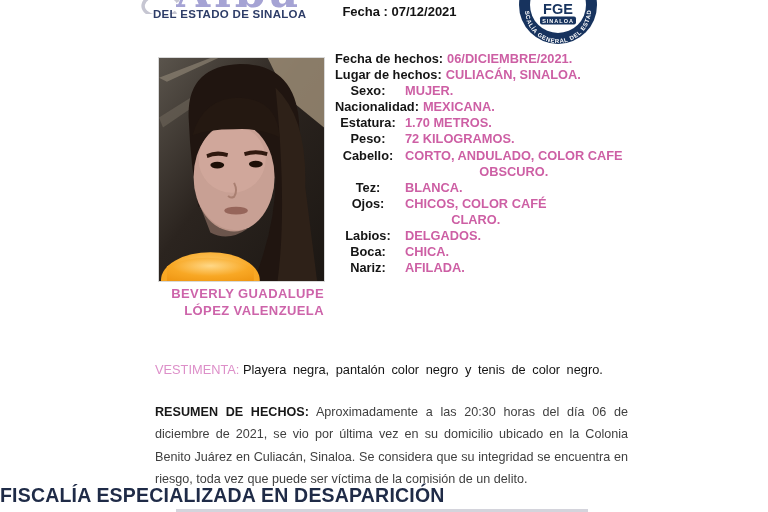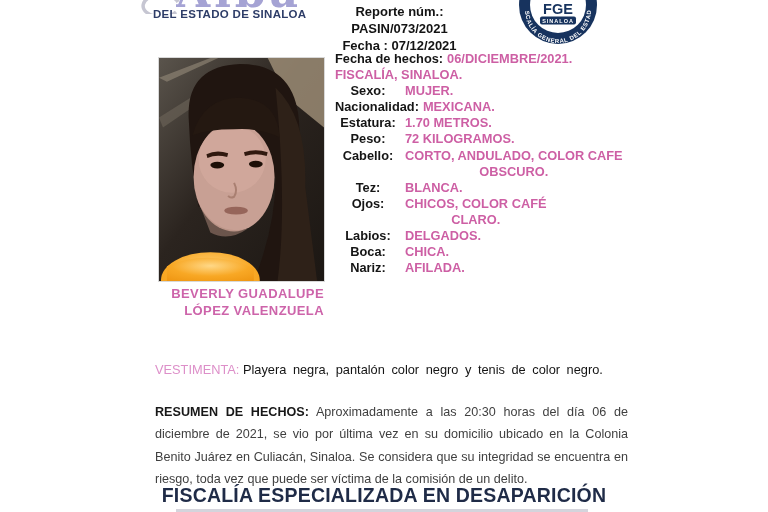--- a/index.html
+++ b/index.html
@@ -55,21 +55,21 @@
   .vest-label { color:#dd8fc9; }
   .vest-text  { color:#141414; word-spacing:3px; }
   
   .resumen {
     position:absolute; left:155px; top:401px; width:473px;
     font-size:12.6px; line-height:22.4px; text-align:justify; color:#3f3f3f;
   }
   .resumen b { color:#181818; }
   
   .footer-title {
-    position:absolute; left:0; top:484px; width:768px; text-align:center;
+    position:absolute; left:0; top:484px; width:768px; text-align:left;
     font-size:19.5px; font-weight:bold; color:#1f2b47; letter-spacing:.2px;
   }
   .bottom-strip {
     position:absolute; left:176px; top:509px; width:412px; height:3px;
     background:#d4d4dc;
   }
 </style>
 </head>
 <body>
 
@@ -77,21 +77,20 @@
 
   <svg class="alba-swoosh" width="40" height="14" viewBox="0 0 40 14">
     <path d="M38,2 A18,11 0 1 0 36,12" fill="none" stroke="#c6c6d2" stroke-width="3.5"></path>
   </svg>
   <div class="alba-clip">
     <span>Alba</span>
   </div>
   <div class="org-line">DEL ESTADO DE SINALOA</div>
 
   <div class="report-block">
-    <div>Reporte núm.: PASIN/073/2021</div>
     <div>Fecha : 07/12/2021</div>
   </div>
 
   <svg class="seal" width="92" height="92" viewBox="0 0 92 92">
     <circle cx="46" cy="47" r="39" fill="#17335e"></circle>
     <circle cx="46" cy="47" r="28" fill="#ffffff"></circle>
     <defs>
       <path id="sealArc" d="M 13,52 A 33,33 0 0 0 79,52"></path>
     </defs>
     <text font-size="6" font-weight="bold" fill="#ffffff" letter-spacing="0.6" font-family="Liberation Sans, sans-serif">
@@ -145,21 +144,22 @@
     <div>BEVERLY GUADALUPE</div>
     <div>LÓPEZ VALENZUELA</div>
   </div>
 
   <div class="fields">
     <div class="field-row">
         <span class="fl">Fecha de hechos:</span>
         <span class="fv">06/DICIEMBRE/2021.</span>
       </div>
     <div class="field-row">
-        <span class="fv">FISCALÍA, SINALOA.</span>
+        <span class="fl">Lugar de hechos:</span>
+        <span class="fv">CULIACÁN, SINALOA.</span>
       </div>
     <div class="field-row">
         <span class="fl">Sexo:</span>
         <span class="fv">MUJER.</span>
       </div>
     <div class="field-row">
         <span class="fl">Nacionalidad:</span>
         <span class="fv">MEXICANA.</span>
       </div>
     <div class="field-row">

